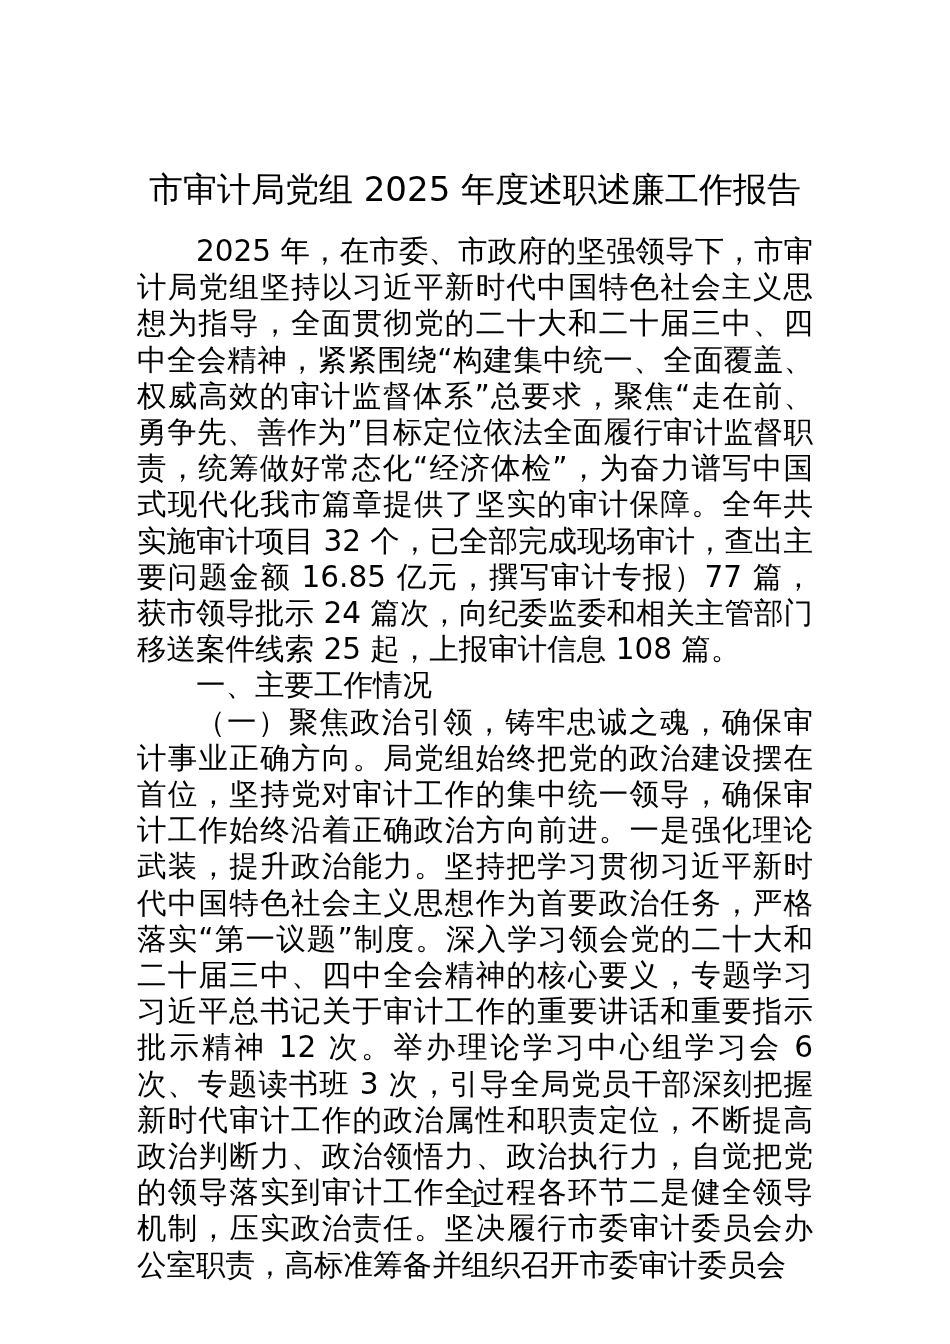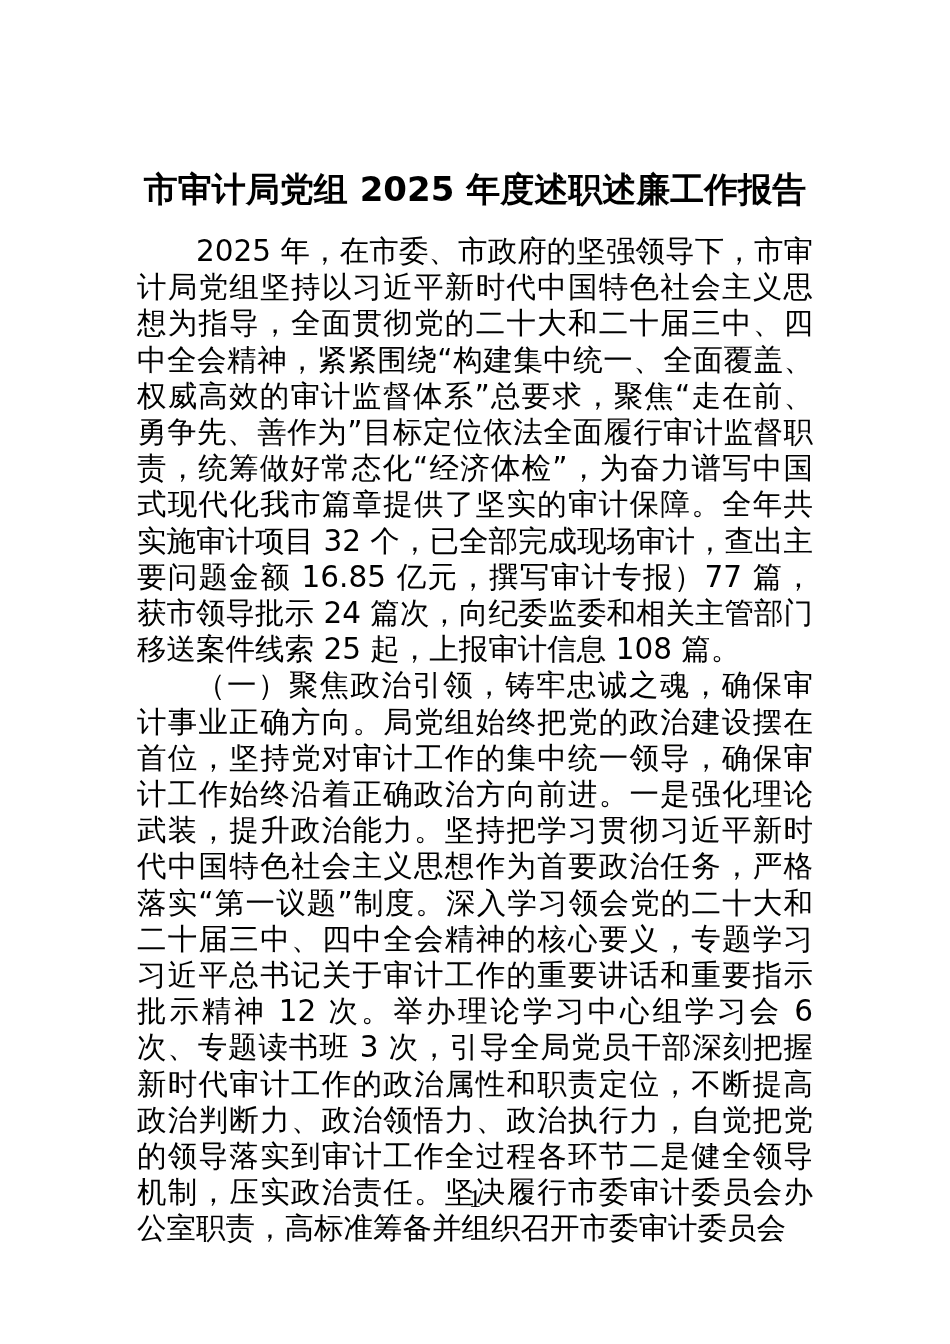--- a/index.html
+++ b/index.html
@@ -24,21 +24,21 @@
   }
   .page-body {
     position: absolute;
     left: 137px;
     top: 0;
     width: 676px;
   }
   .doc-title {
     font-size: 34px;
     line-height: 44px;
-    font-weight: 700;
+    font-weight: 400;
     text-align: center;
     letter-spacing: 0px;
     margin: 0;
     padding-top: 167px;
     padding-bottom: 0;
     white-space: nowrap;
   }
   .para {
     font-size: 29.5px;
     line-height: 36.2px;
@@ -70,20 +70,21 @@
 <body>
 
 <div class="page">
 
   <div class="page-body">
 
     <h1 class="doc-title">市审计局党组 2025 年度述职述廉工作报告</h1>
 
     <p class="para indent-2 para-gap-top">2025 年，在市委、市政府的坚强领导下，市审计局党组坚持以习近平新时代中国特色社会主义思想为指导，全面贯彻党的二十大和二十届三中、四中全会精神，紧紧围绕“构建集中统一、全面覆盖、权威高效的审计监督体系”总要求，聚焦“走在前、勇争先、善作为”目标定位依法全面履行审计监督职责，统筹做好常态化“经济体检”，为奋力谱写中国式现代化我市篇章提供了坚实的审计保障。全年共实施审计项目 32 个，已全部完成现场审计，查出主要问题金额 16.85 亿元，撰写审计专报）77 篇，获市领导批示 24 篇次，向纪委监委和相关主管部门移送案件线索 25 起，上报审计信息 108 篇。</p>
 
+    <p class="para indent-2">一、主要工作情况</p>
 
     <p class="para indent-2">（一）聚焦政治引领，铸牢忠诚之魂，确保审计事业正确方向。局党组始终把党的政治建设摆在首位，坚持党对审计工作的集中统一领导，确保审计工作始终沿着正确政治方向前进。一是强化理论武装，提升政治能力。坚持把学习贯彻习近平新时代中国特色社会主义思想作为首要政治任务，严格落实“第一议题”制度。深入学习领会党的二十大和二十届三中、四中全会精神的核心要义，专题学习习近平总书记关于审计工作的重要讲话和重要指示批示精神 12 次。举办理论学习中心组学习会 6 次、专题读书班 3 次，引导全局党员干部深刻把握新时代审计工作的政治属性和职责定位，不断提高政治判断力、政治领悟力、政治执行力，自觉把党的领导落实到审计工作全过程各环节二是健全领导机制，压实政治责任。坚决履行市委审计委员会办公室职责，高标准筹备并组织召开市委审计委员会</p>
 
   </div>
 
   <div class="page-number">1</div>
 
 </div>
 
 </body></html>

